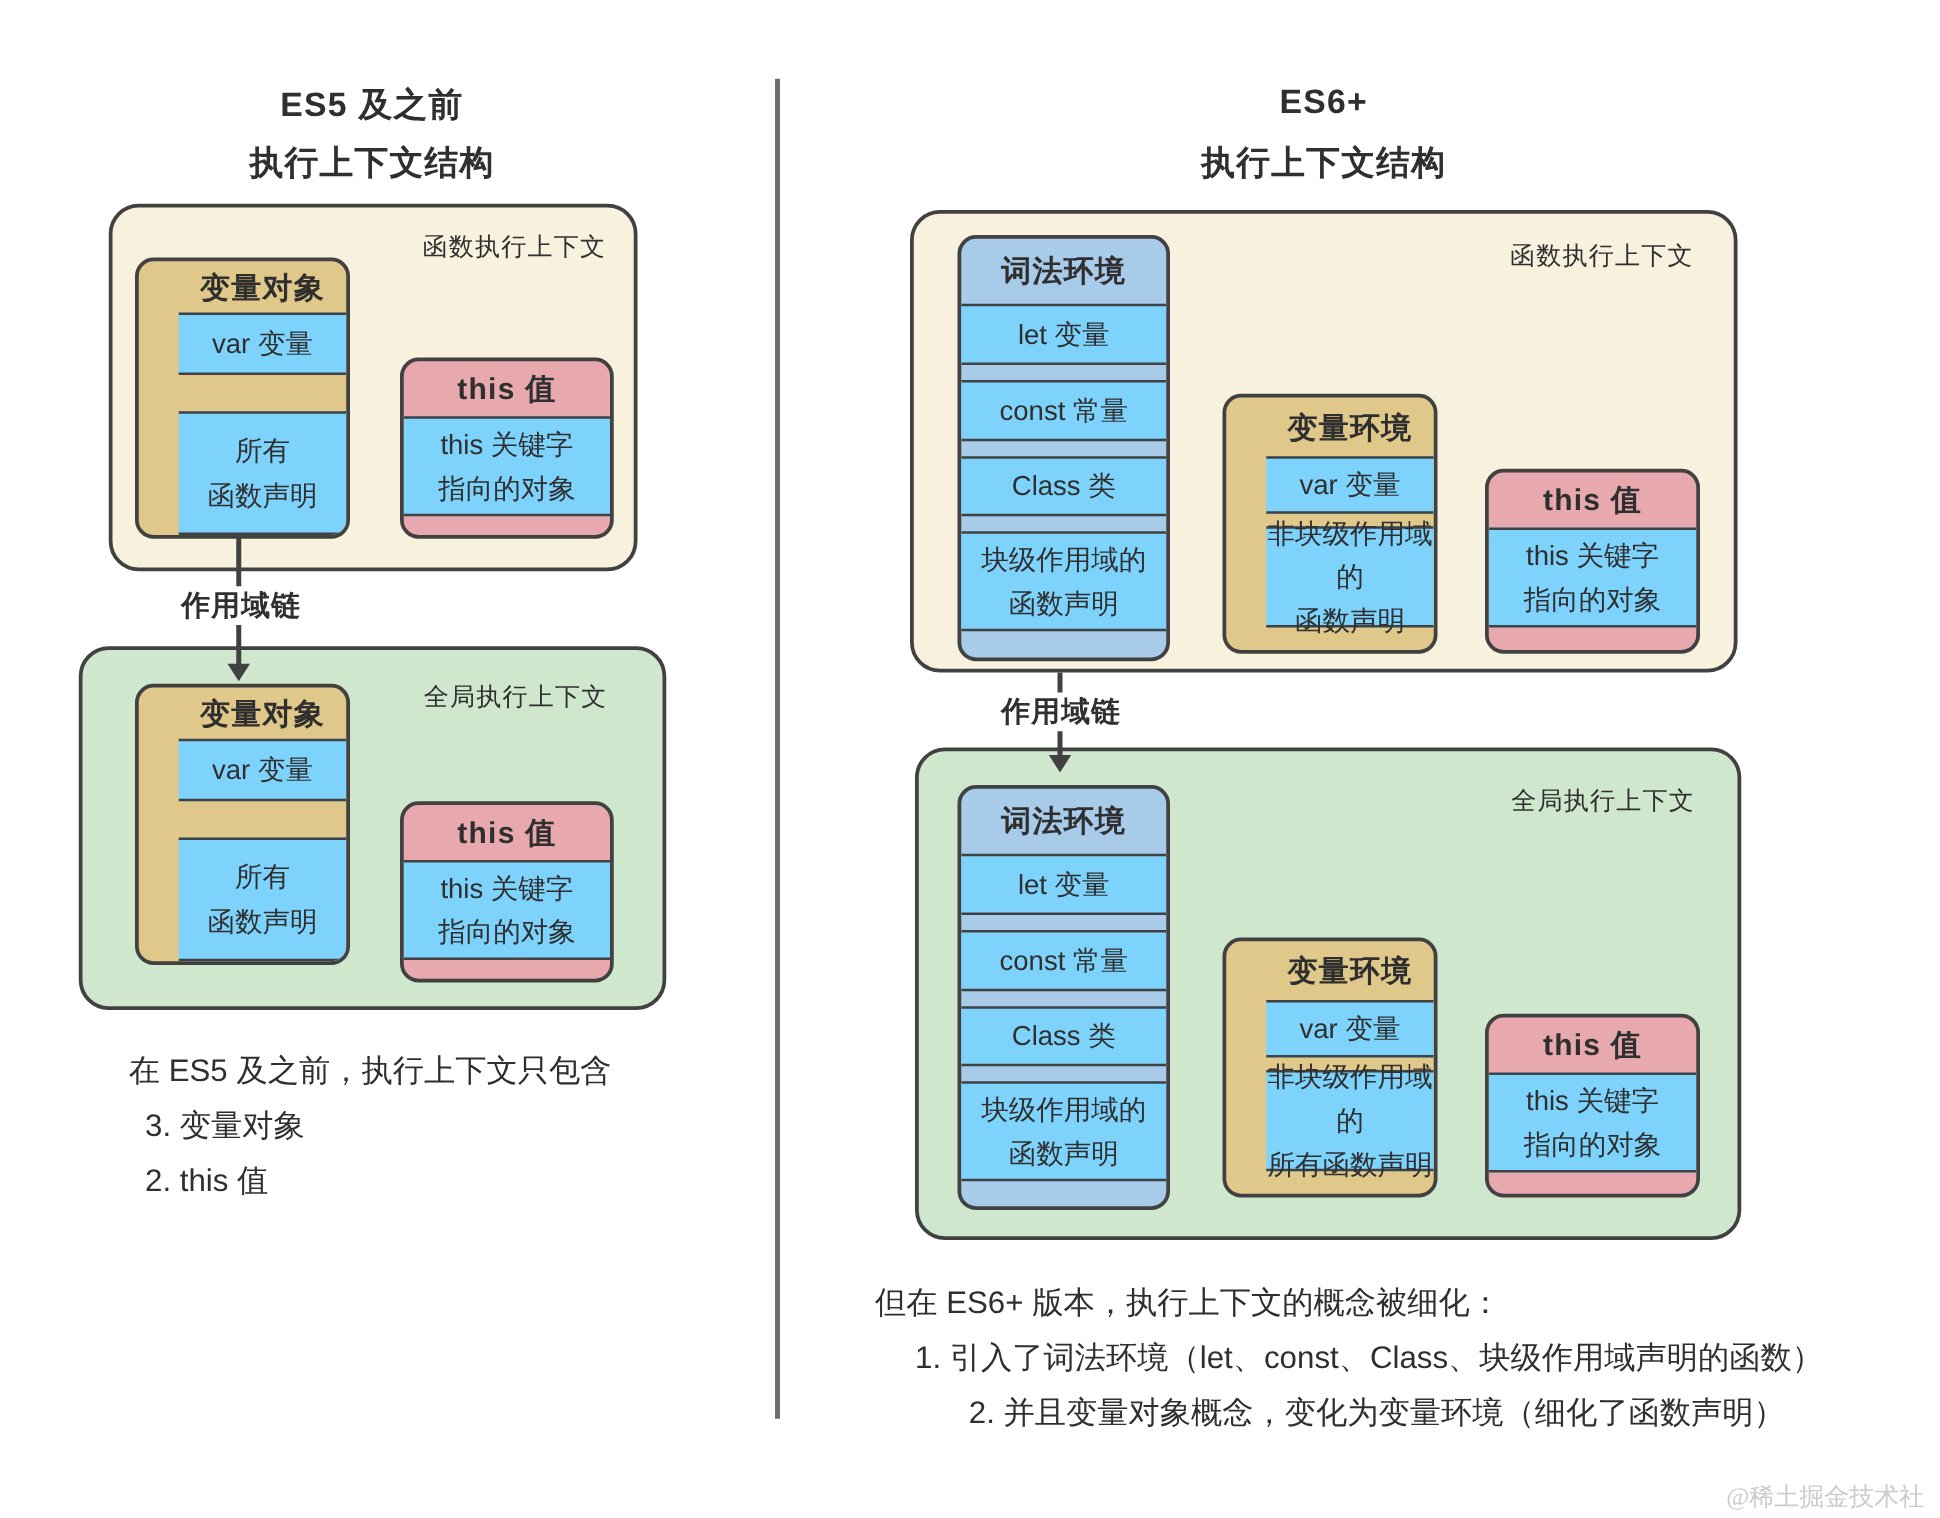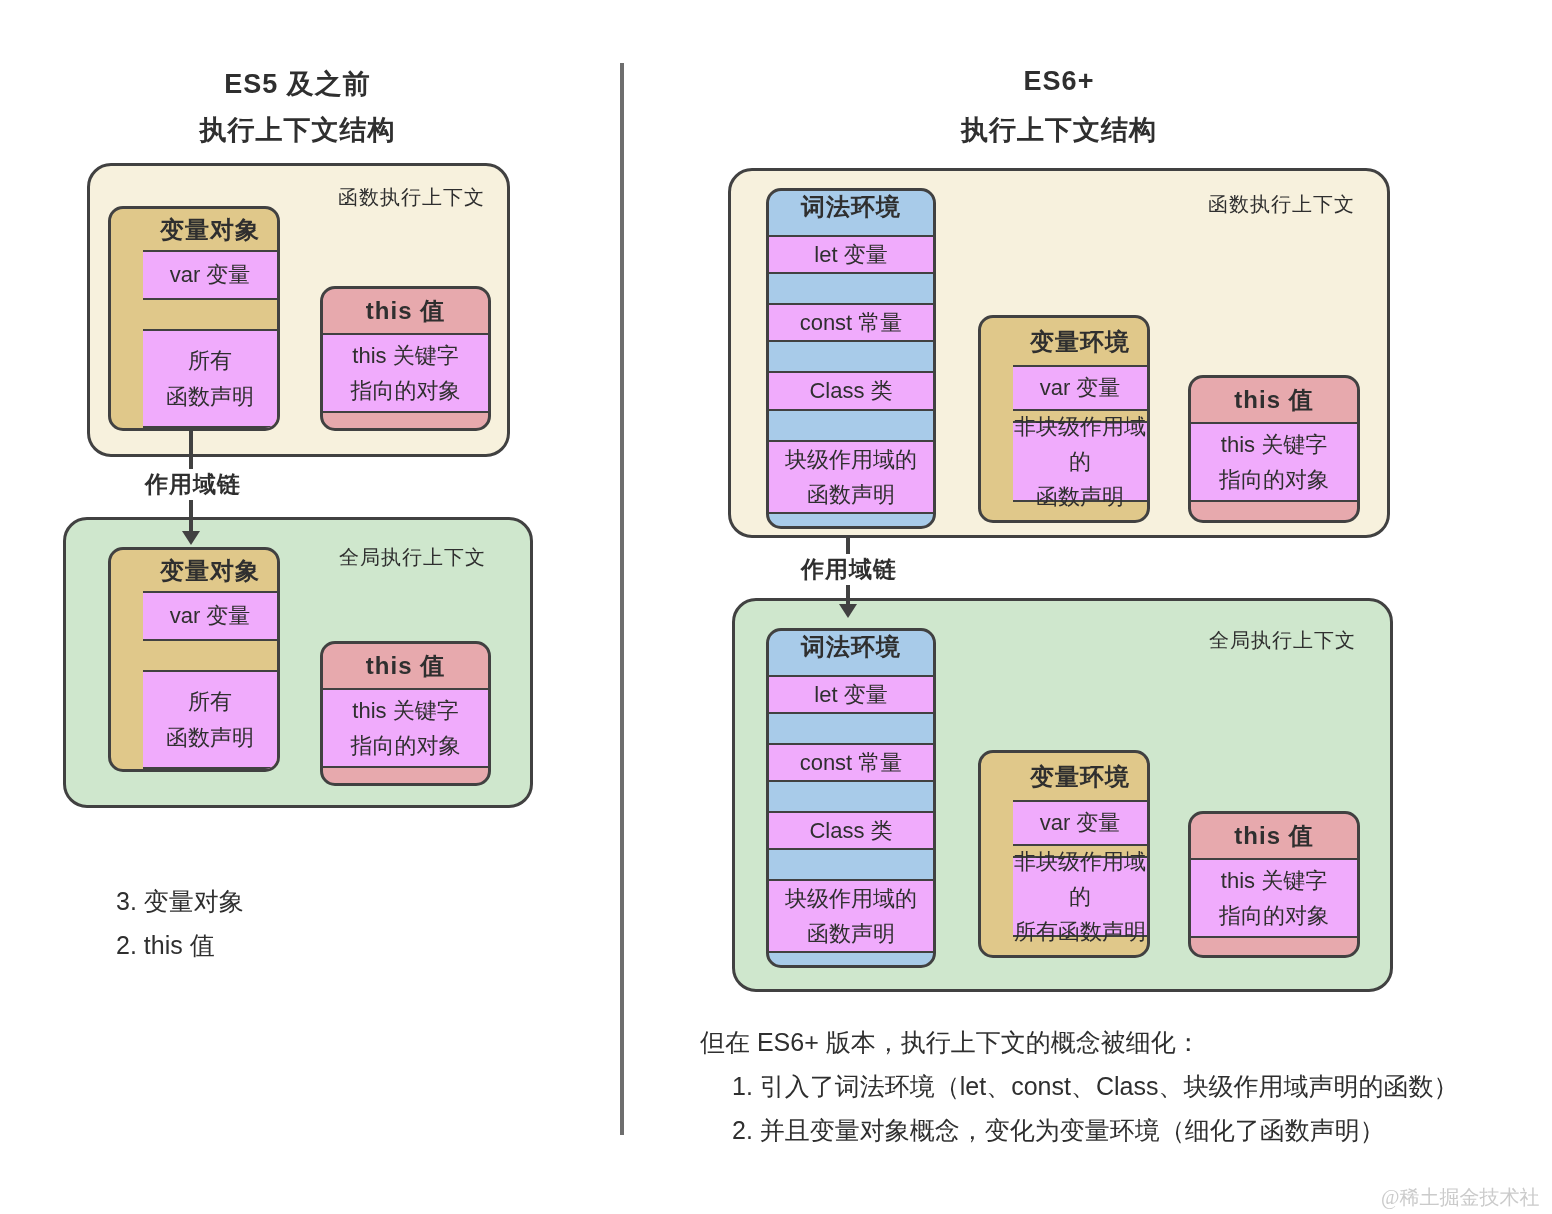--- a/index.html
+++ b/index.html
@@ -21,24 +21,24 @@
 
   
   .ctx{position:absolute;border:3.5px solid var(--ink);border-radius:24px;}
   .ctx.cream{background:var(--cream);}
   .ctx.green{background:var(--green);}
   .ctx-label{position:absolute;font-size:20px;font-weight:normal;letter-spacing:1px;}
 
   
   .stack{position:absolute;border:3px solid var(--ink);border-radius:15px;overflow:hidden;display:flex;flex-direction:column;}
   .stack.tan{background:var(--tan);padding-left:32px;}
-  .stack.blue{background:var(--blue);gap:12px;}
+  .stack.blue{background:var(--blue);}
   .stack.pink{background:var(--pink);}
   .stack .hd{display:flex;align-items:center;justify-content:center;font-size:24px;font-weight:bold;letter-spacing:1px;}
-  .stack .cell{background:#f0abfc;border-top:2.5px solid var(--ink);border-bottom:2.5px solid var(--ink);
+  .stack .cell{background:#7dd3fc;border-top:2.5px solid var(--ink);border-bottom:2.5px solid var(--ink);
     display:flex;align-items:center;justify-content:center;text-align:center;font-size:22px;
     white-space:pre-line;line-height:1.6;}
   .stack .ft{flex:1;}
 
   
   .vo .hd{height:42px}.vo .c1{height:50px}.vo .gap{height:30px}.vo .c2{height:100px}
   .tv .hd{height:44px}.tv .c1{height:80px}
   .lex .hd{height:52px}.lex .c1,.lex .c2{height:49px}.lex .c3{height:48px}.lex .gap{height:12px}.lex .c4{height:80px}
   .ve .hd{height:47px}.ve .c1{height:46px}.ve .gap{height:10px}.ve .c2{height:81px}
 
@@ -97,20 +97,21 @@
     </div>
 
     <div class="stack pink tv" style="left:254px;top:121px;width:171px;height:145px;">
       <div class="hd">this 值</div>
       <div class="cell c1">this 关键字
 指向的对象</div>
       <div class="ft"></div>
     </div>
   </div>
 
+  <div class="note" style="left:103px;top:841px;">在 ES5 及之前，执行上下文只包含</div>
   <div class="note" style="left:116px;top:885px;">3. 变量对象</div>
   <div class="note" style="left:116px;top:929px;">2. this 值</div>
 
   <div class="big-title" style="left:728px;top:66px;width:662px;">ES6+</div>
   <div class="big-title" style="left:728px;top:112px;width:662px;">执行上下文结构</div>
 
   <div class="ctx cream" style="left:728px;top:168px;width:662px;height:370px;">
     <div class="ctx-label" style="right:32px;top:20px;">函数执行上下文</div>
 
     <div class="stack blue lex" style="left:35px;top:17px;width:170px;height:341px;">
@@ -175,17 +176,17 @@
     <div class="stack pink tv" style="left:453px;top:210px;width:172px;height:147px;">
       <div class="hd">this 值</div>
       <div class="cell c1">this 关键字
 指向的对象</div>
       <div class="ft"></div>
     </div>
   </div>
 
   <div class="note" style="left:700px;top:1026px;">但在 ES6+ 版本，执行上下文的概念被细化：</div>
   <div class="note" style="left:732px;top:1070px;">1. 引入了词法环境（let、const、Class、块级作用域声明的函数）</div>
-  <div class="note" style="left:732px;top:1114px;">2. 并且变量对象概念，变化为变量环境（细化了函数声明）</div>
+  <div class="note" style="left:775px;top:1114px;">2. 并且变量对象概念，变化为变量环境（细化了函数声明）</div>
 
   <div class="watermark" style="left:1381px;top:1184px;">@稀土掘金技术社区</div>
 
 </div>
 
 </body></html>

